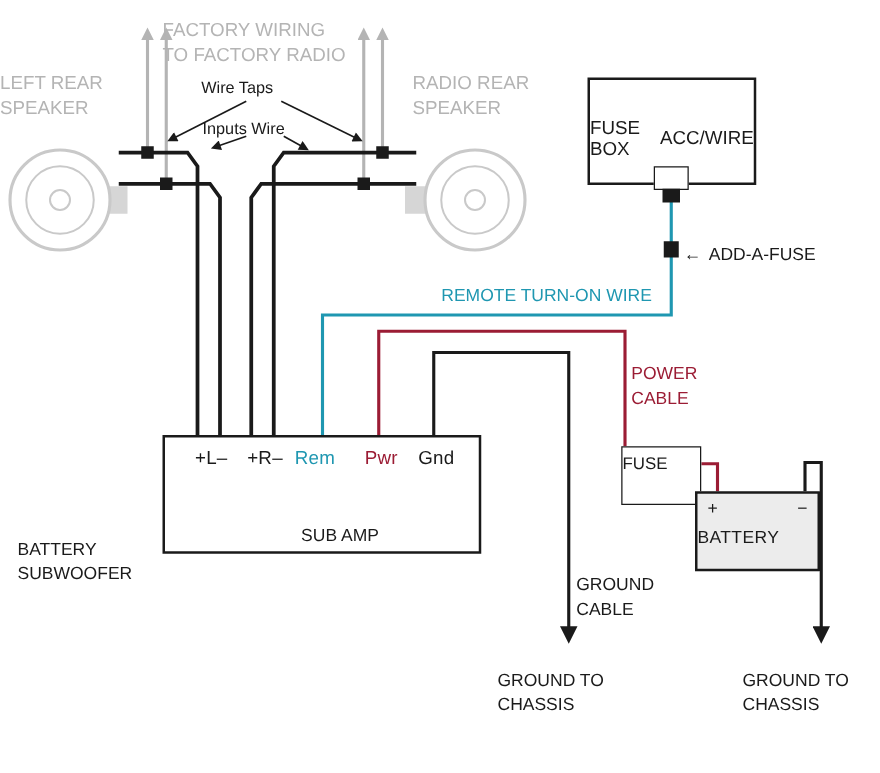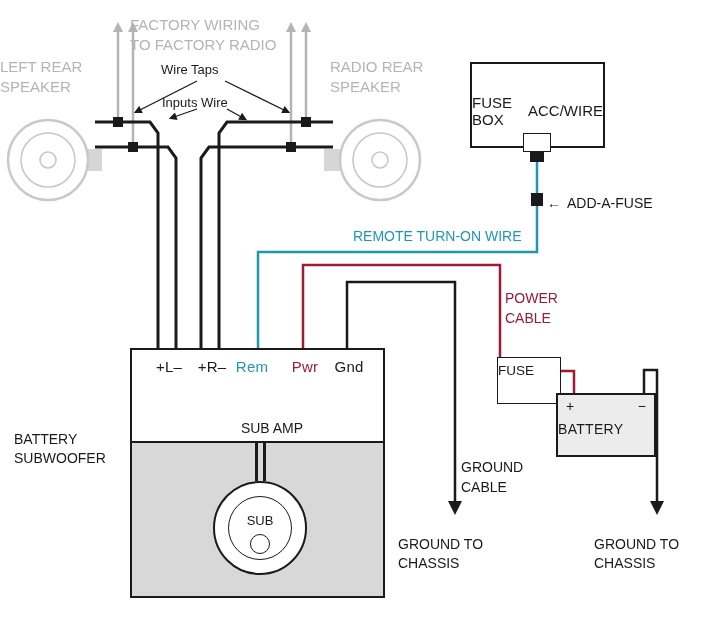--- a/index.html
+++ b/index.html
@@ -163,29 +163,20 @@
     <span class="term" style="left:37px">+L–</span>
     <span class="term" style="left:80px">+R–</span>
     <span class="term teal" style="left:120px">Rem</span>
     <span class="term dred" style="left:173px">Pwr</span>
     <span class="term" style="left:217px">Gnd</span>
     <div class="amp-name">SUB AMP</div>
   </div>
 
   <div class="lbl ctr" style="left:14px;top:430px;width:112px;line-height:19px">BATTERY
 SUBWOOFER</div>
-  <div class="subbox">
-    <div class="subwire subwire1"></div>
-    <div class="subwire subwire2"></div>
-    <div class="sub-outer">
-      <div class="sub-mid"></div>
-      <div class="sub-label">SUB</div>
-      <div class="sub-cap"></div>
-    </div>
-  </div>
 
   <div class="box fuse2">FUSE</div>
   <div class="box battery">
     <span class="bat-plus">+</span>
     <span class="bat-minus">−</span>
     <div class="bat-name">BATTERY</div>
   </div>
 
   <div class="lbl ctr" style="left:398px;top:535px;width:110px;line-height:19px">GROUND TO
 CHASSIS</div>

